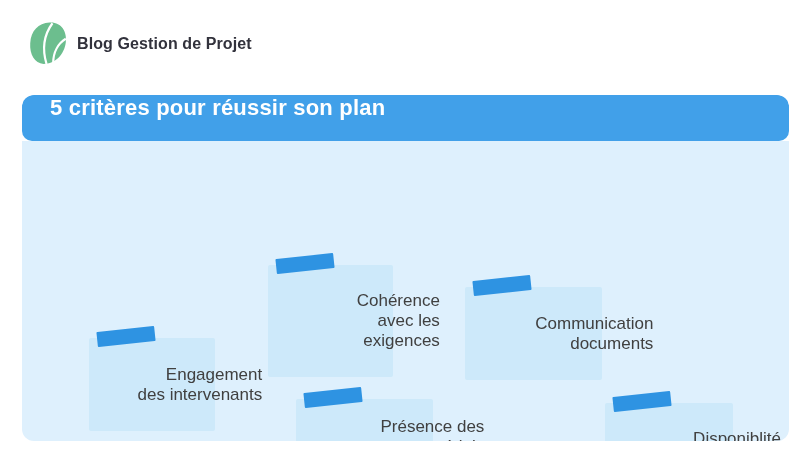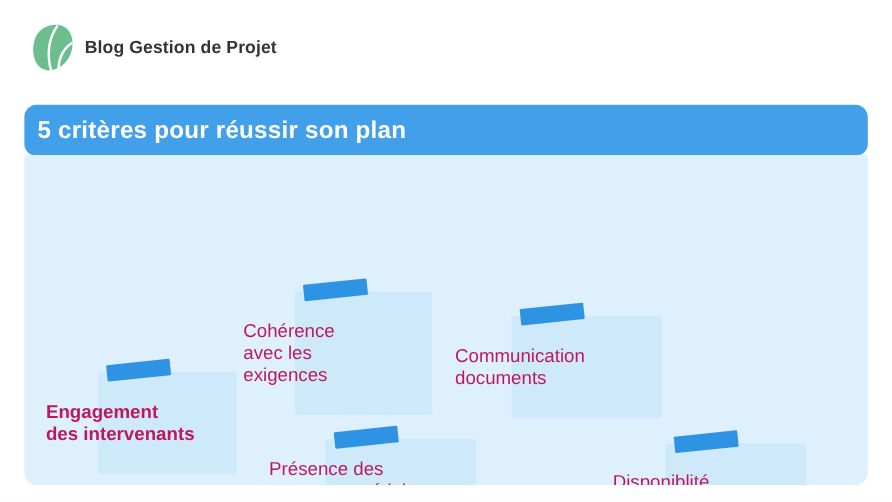--- a/index.html
+++ b/index.html
@@ -41,22 +41,21 @@
     overflow: hidden;
   }
   .banner {
     position: absolute;
     left: 0; top: 0;
     width: 100%;
     height: 46px;
     background: #41a0e9;
     border-radius: 10px;
     display: flex;
-    align-items: center;
-    padding-left: 12px;
+    padding-left: 28px;
     box-sizing: border-box;
   }
   .banner-title {
     color: #ffffff;
     font-size: 22px;
     font-weight: 700;
     letter-spacing: 0.2px;
     white-space: nowrap;
   }
   .board {
@@ -82,29 +81,29 @@
     background: #2e93e2;
     border-radius: 1px;
     transform: rotate(-6deg);
   }
   .note-label {
     position: absolute;
     left: 50%;
     top: 50%;
     transform: translate(-50%, -50%);
     width: 175%;
-    text-align: left;
-    color: #be185d;
+    text-align: right;
+    color: #404040;
     font-size: 17px;
     line-height: 20px;
     white-space: pre-line;
   }
 
   
-  .n1 { left: 67px;  top: 243px; width: 126px; height: 93px; font-weight: bold;  }
+  .n1 { left: 67px;  top: 243px; width: 126px; height: 93px;  }
   .n2 { left: 246px; top: 170px; width: 125px; height: 112px; }
   .n3 { left: 443px; top: 192px; width: 137px; height: 93px;  }
   .n4 { left: 274px; top: 304px; width: 137px; height: 95px;  }
   .n5 { left: 583px; top: 308px; width: 128px; height: 91px;  }
 </style>
 </head>
 <body>
 
 <div class="canvas">
 

